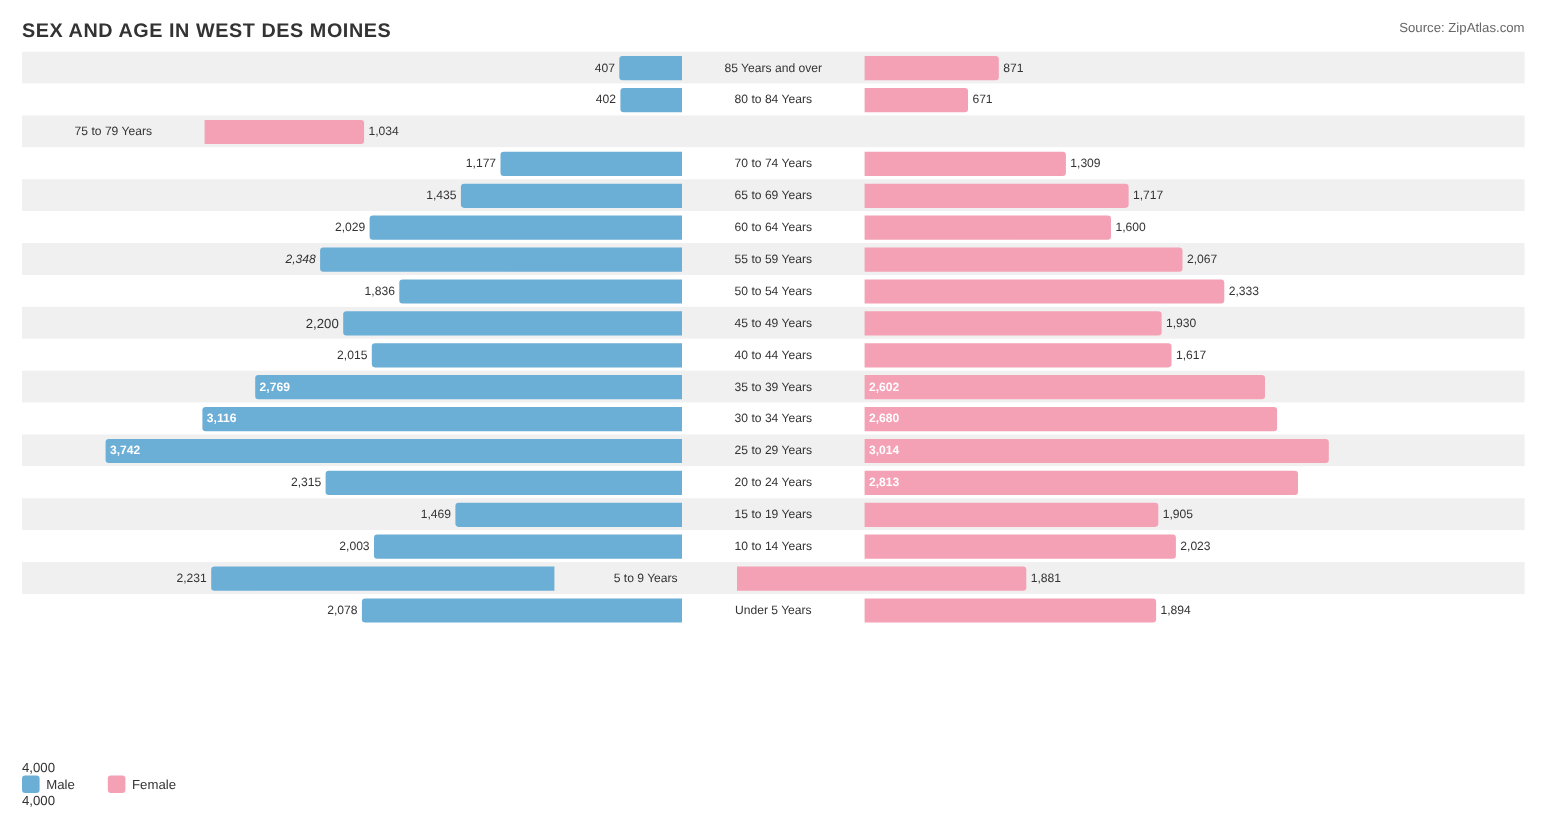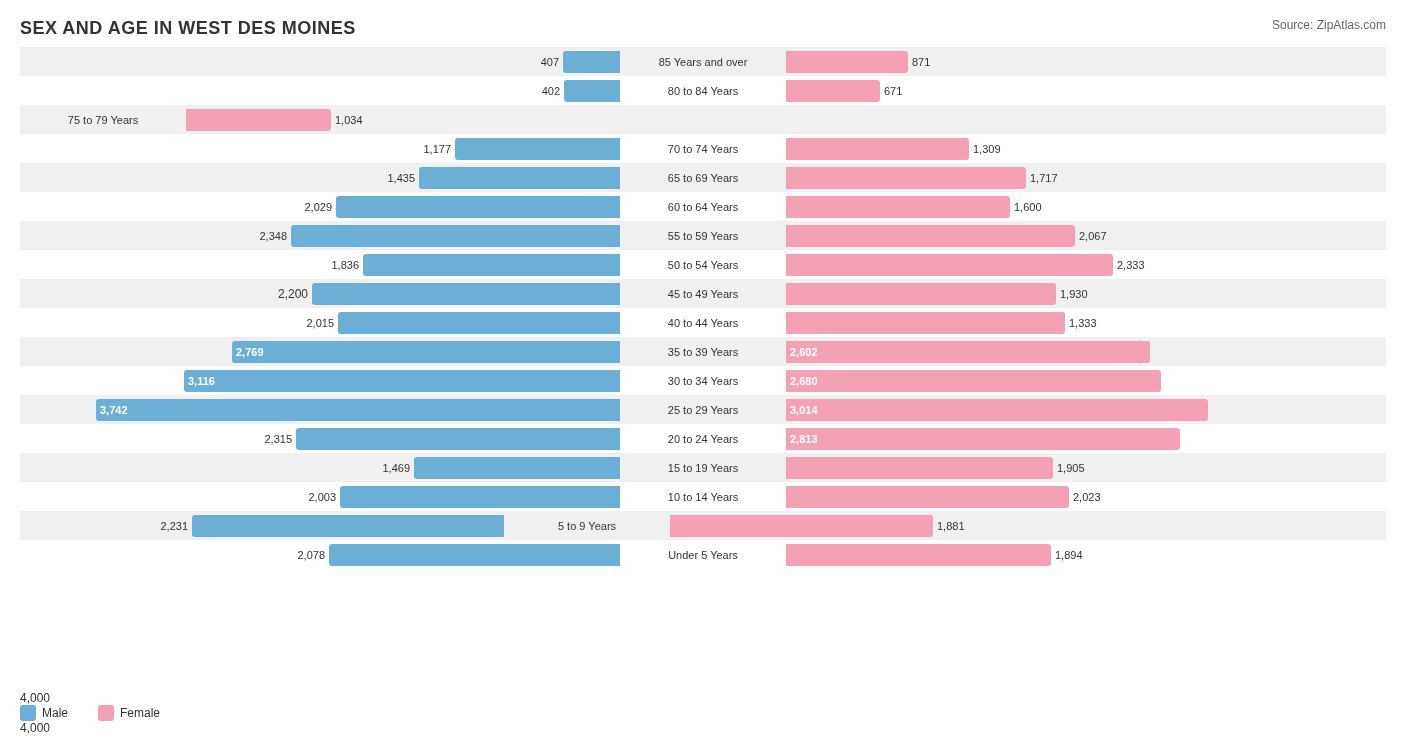--- a/index.html
+++ b/index.html
@@ -229,21 +229,21 @@
     <div class="right-side" style="width:600px;">
       <div style="position:relative; width:560px; height:22px; display:flex; align-items:center; justify-content:flex-start;">
         <div class="bar-female" style="width:224px; background:#f4a0b5;">
           
         </div>
         <span style="position:absolute; left:228px; font-size:11px; color:#333; white-space:nowrap;">1,600</span>
       </div>
     </div>
   </div>
         <div class="chart-row">
-    <div class="left-side" style="width:600px;">
+    <div class="left-side" style="width:600px;font-style:italic;">
       <div style="position:relative; width:560px; height:22px; display:flex; align-items:center; justify-content:flex-end;">
         <div class="bar-male" style="width:329px; background:#6baed6;">
           
         </div>
         <span style="position:absolute; right:333px; font-size:11px; color:#333; white-space:nowrap;">2,348</span>
       </div>
     </div>
     <div class="label-center" style="width:166px; text-align:center; font-size:11px; color:#333; flex-shrink:0;">55 to 59 Years</div>
     <div class="right-side" style="width:600px;">
       <div style="position:relative; width:560px; height:22px; display:flex; align-items:center; justify-content:flex-start;">
@@ -300,21 +300,21 @@
         </div>
         <span style="position:absolute; right:286px; font-size:11px; color:#333; white-space:nowrap;">2,015</span>
       </div>
     </div>
     <div class="label-center" style="width:166px; text-align:center; font-size:11px; color:#333; flex-shrink:0;">40 to 44 Years</div>
     <div class="right-side" style="width:600px;">
       <div style="position:relative; width:560px; height:22px; display:flex; align-items:center; justify-content:flex-start;">
         <div class="bar-female" style="width:279px; background:#f4a0b5;">
           
         </div>
-        <span style="position:absolute; left:283px; font-size:11px; color:#333; white-space:nowrap;">1,333</span>
+        <span style="position:absolute; left:283px; font-size:11px; color:#333; white-space:nowrap;">1,617</span>
       </div>
     </div>
   </div>
         <div class="chart-row">
     <div class="left-side" style="width:600px;">
       <div style="position:relative; width:560px; height:22px; display:flex; align-items:center; justify-content:flex-end;">
         <div class="bar-male" style="width:388px; background:#6baed6;">
           <span class="value-inside-left">2,769</span>
         </div>
 

